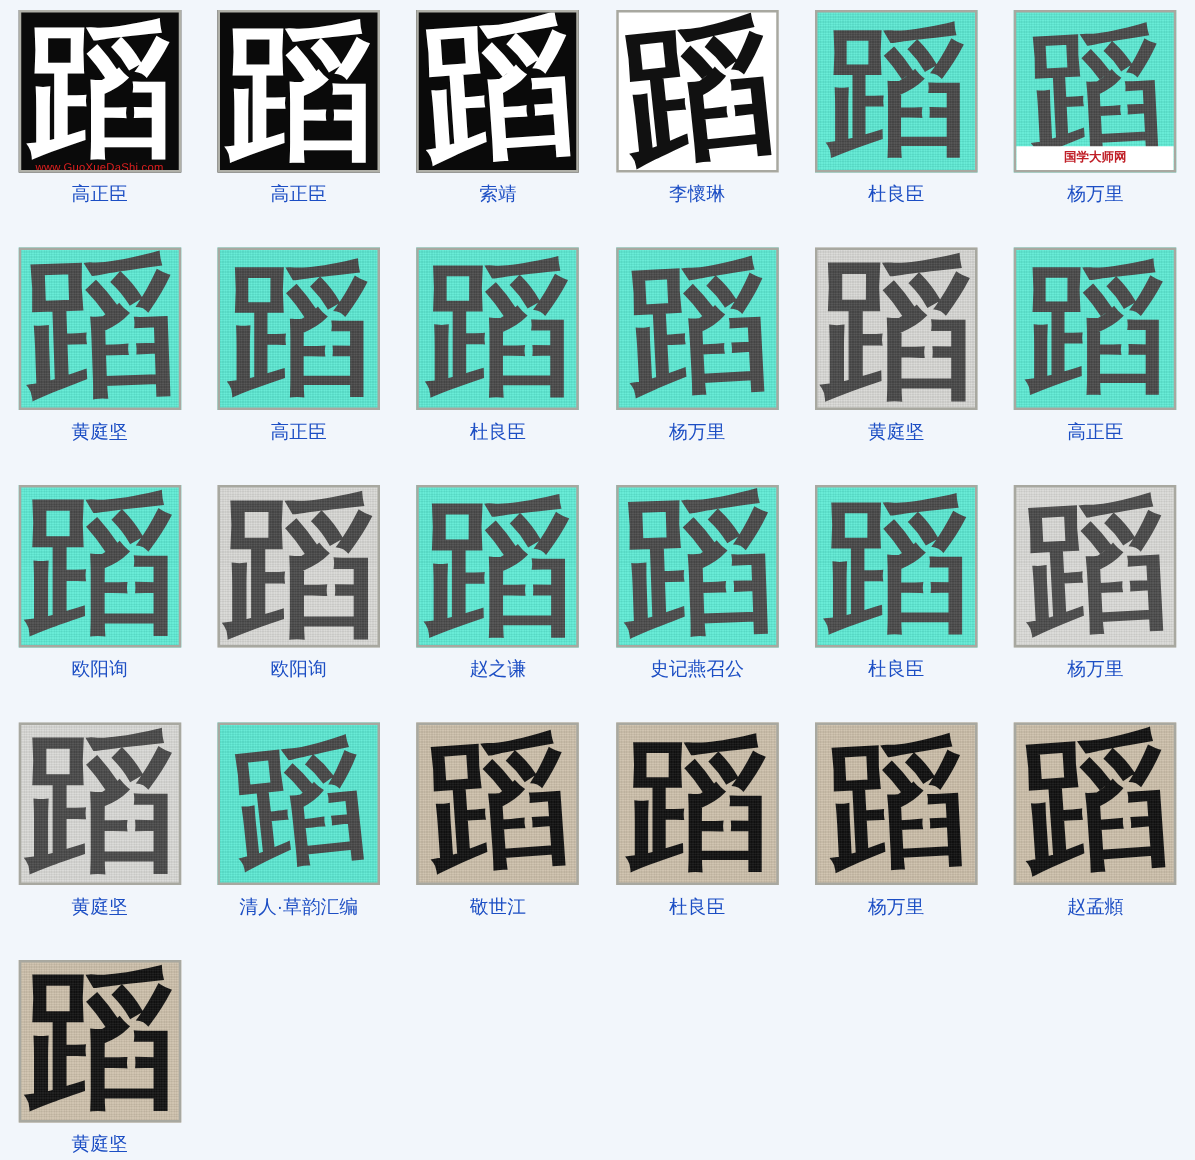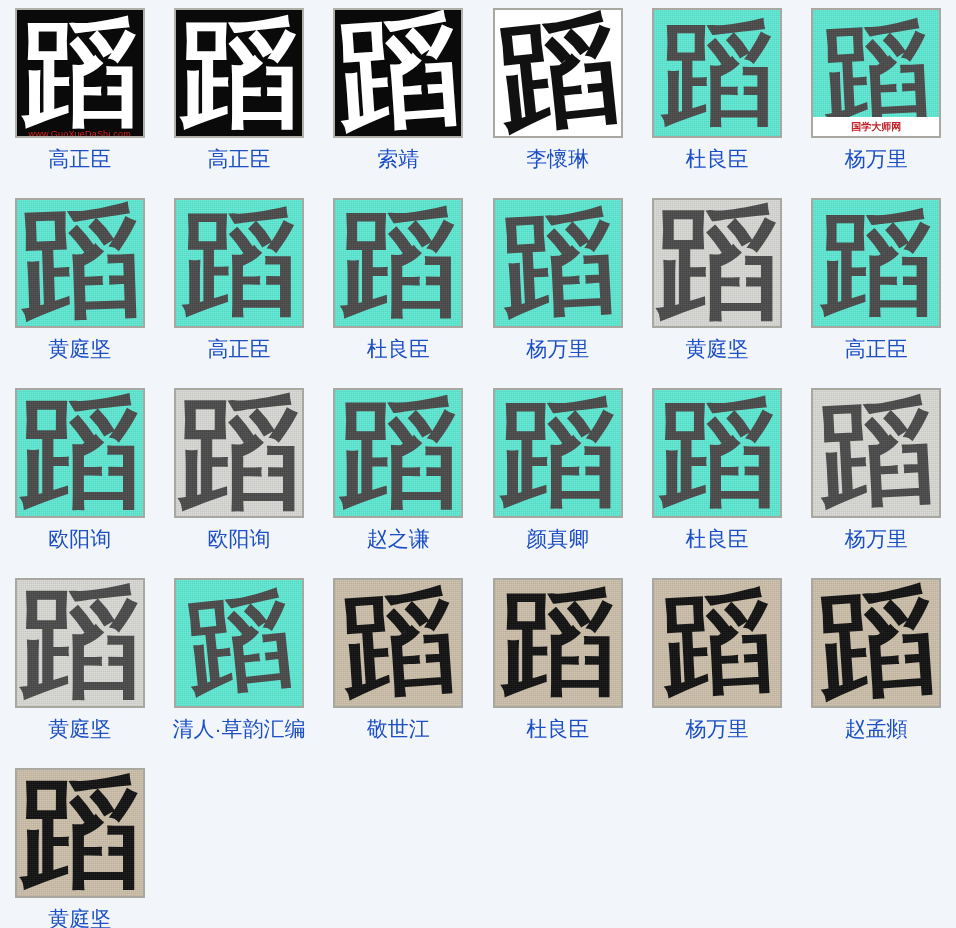--- a/index.html
+++ b/index.html
@@ -90,21 +90,21 @@
     display: flex;
     align-items: center;
     justify-content: center;
     font-size: 10px;
     color: #c02028;
     font-weight: 700;
     z-index: 4;
   }
   .label {
     margin-top: 9px;
-    font-size: 21px;
+    font-size: 15px;
     color: #1c4ec4;
     font-family: "Liberation Sans", "DejaVu Sans", sans-serif;
     text-align: left;
     white-space: nowrap;
     line-height: 1.15;
     cursor: pointer;
   }
 </style>
 </head>
 <body>
@@ -259,25 +259,25 @@
             <span style="font-size: 118px; transform: rotate(0deg);">蹈</span>
           </div>
         </div>
       </a>
       <div class="label">赵之谦</div>
     </div>
     <div class="cell">
       <a class="thumb-link">
         <div class="thumb paper-white">
           <div class="glyph ink-dark">
-            <span style="font-size: 116px; transform: rotate(0deg);">蹈</span>
-          </div>
-        </div>
-      </a>
-      <div class="label">颜真卿</div>
+            <span style="font-size: 120px; transform: rotate(-2deg);">蹈</span>
+          </div>
+        </div>
+      </a>
+      <div class="label">史记燕召公</div>
     </div>
     <div class="cell">
       <a class="thumb-link">
         <div class="thumb paper-white">
           <div class="glyph ink-dark">
             <span style="font-size: 116px; transform: rotate(0deg);">蹈</span>
           </div>
         </div>
       </a>
       <div class="label">杜良臣</div>

